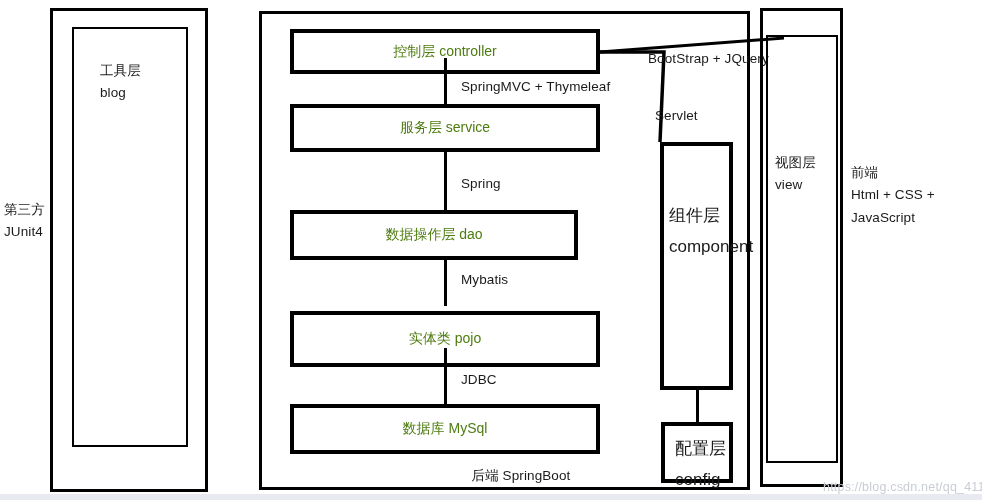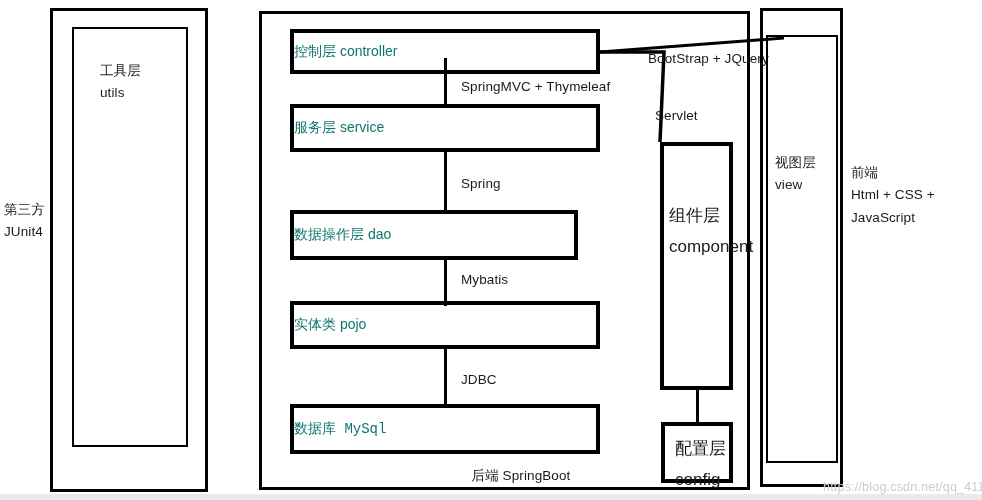--- a/index.html
+++ b/index.html
@@ -37,23 +37,23 @@
   }
   .lbl.center{
     text-align:center;
     transform:translateX(-50%);
   }
   .box-title{
     position:absolute;
     left:0;right:0;
     top:50%;
     transform:translateY(-50%);
-    text-align:left;
+    text-align:center;
     font-size:14px;
-    color:#0f766e;
+    color:#4d7c0f;
   }
   .stack-title{
     position:absolute;
     left:16px;
     top:24px;
     font-size:17px;
     line-height:1.8;
     white-space:pre-line;
   }
   
@@ -81,21 +81,21 @@
   }
 </style>
 </head>
 <body>
 
 <div id="canvas">
 
   <div class="rect" style="left:50px;top:8px;width:158px;height:484px;"></div>
   <div class="rect thin" style="left:72px;top:27px;width:116px;height:420px;"></div>
   <div class="lbl" style="left:100px;top:60px;">工具层
-utils</div>
+blog</div>
   <div class="lbl" style="left:4px;top:199px;">第三方
 JUnit4</div>
 
   <div class="rect" style="left:259px;top:11px;width:491px;height:479px;"></div>
 
   <div class="vline" style="left:444px;top:58px;height:50px;"></div>
   <div class="vline" style="left:444px;top:150px;height:62px;"></div>
   <div class="vline" style="left:444px;top:258px;height:48px;"></div>
   <div class="vline" style="left:444px;top:348px;height:58px;"></div>
 
@@ -104,25 +104,25 @@
   </div>
 
   <div class="rect thick" style="left:290px;top:104px;width:310px;height:48px;padding-left:48px;">
     <div class="box-title">服务层 service</div>
   </div>
 
   <div class="rect thick" style="left:290px;top:210px;width:288px;height:50px;">
     <div class="box-title">数据操作层 dao</div>
   </div>
 
-  <div class="rect thick" style="left:290px;top:301px;width:310px;height:48px;">
+  <div class="rect thick" style="left:290px;top:311px;width:310px;height:56px;">
     <div class="box-title">实体类 pojo</div>
   </div>
 
-  <div class="rect thick" style="left:290px;top:404px;width:310px;height:50px;font-family:Liberation Mono, monospace;">
+  <div class="rect thick" style="left:290px;top:404px;width:310px;height:50px;">
     <div class="box-title">数据库 MySql</div>
   </div>
 
   <div class="lbl" style="left:461px;top:76px;">SpringMVC + Thymeleaf</div>
   <div class="lbl" style="left:461px;top:173px;">Spring</div>
   <div class="lbl" style="left:461px;top:269px;">Mybatis</div>
   <div class="lbl" style="left:461px;top:369px;">JDBC</div>
 
   <div class="lbl center" style="left:521px;top:465px;">后端 SpringBoot</div>
 

